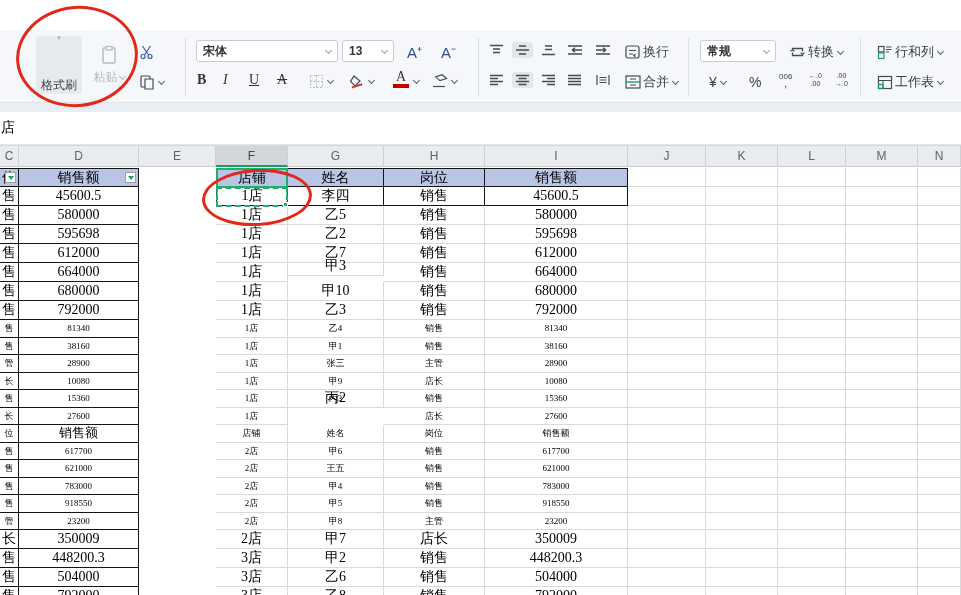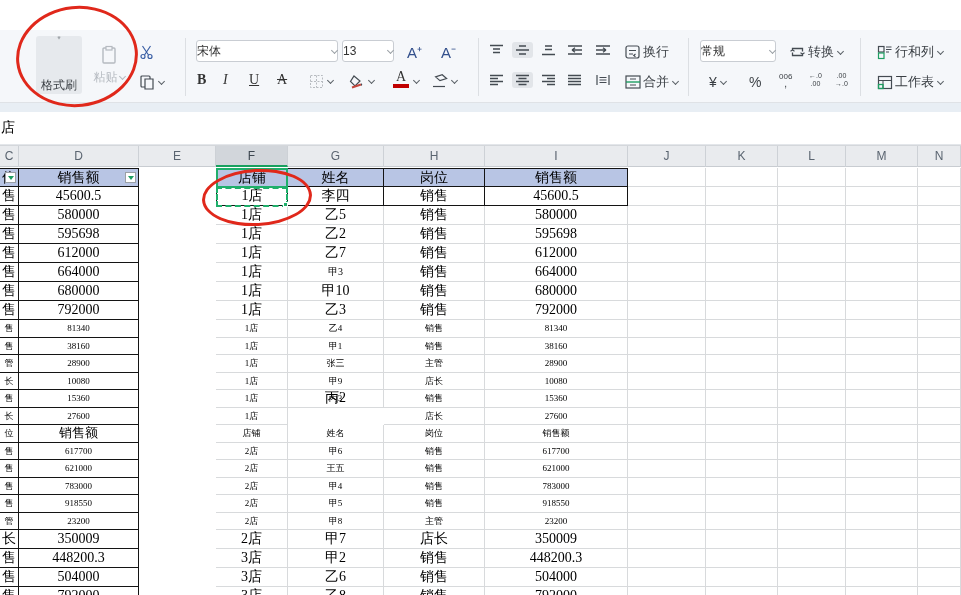--- a/index.html
+++ b/index.html
@@ -21,21 +21,21 @@
   .vsep { position:absolute; top:8px; height:58px; width:1px; background:#dcdfe3; }
   .launcher { position:absolute; font-size:9px; color:#8a9096; }
   .bigbtn { position:absolute; width:46px; height:58px; top:6px; display:flex; flex-direction:column;
     align-items:center; justify-content:center; gap:3px; border-radius:3px; font-size:12px; color:#3a3f44; }
   .bigbtn.active { background:#e6e9ed; }
   .bigbtn.disabled { color:#b5bac0; }
   .smbtn { display:flex; align-items:center; gap:2px; border-radius:3px; padding:2px 3px; color:#3a3f44; }
   .chev { width:5px; height:5px; border-right:1.3px solid #5b6167; border-bottom:1.3px solid #5b6167;
     transform:rotate(45deg); margin-left:2px; margin-top:-2px; flex:none; }
   .combo { display:flex; align-items:center; background:#fff; border:1px solid #c9cdd3; border-radius:3px;
-    font-size:12px; color:#333; padding:0 0; height:22px; }
+    font-size:12px; color:#333; padding:0 6px; height:22px;font-weight:bold; }
   .combo .chev { margin-left:auto; border-color:#9aa0a6; }
   .tb-txt { font-size:13px; color:#3a3f44; }
   .fontbtn { font-family:"Liberation Serif", serif; font-size:14px; color:#333; width:22px; text-align:center; }
   svg.ic { display:block; }
   .tinytxt { font-size:7px; line-height:7px; color:#3a3f44; text-align:center; }
 
   
   #fx-strip { position:absolute; top:103px; left:0; width:961px; height:9px; background:#e8eef4; }
   #formulabar { position:absolute; top:112px; left:0; width:961px; height:33px; background:#fff;
     border-bottom:1px solid #e3e6ea; }
@@ -363,21 +363,21 @@
         <div class="cell gcell" style="left: 384px; top: 99px; width: 101px; height: 19px; line-height: 18px; font-size: 14px;">销售</div>
         <div class="cell gcell" style="left: 485px; top: 99px; width: 143px; height: 19px; line-height: 18px; font-size: 14px;">612000</div>
         <div class="cell gcell" style="left: 628px; top: 99px; width: 78px; height: 19px; line-height: 18px; font-size: 14px;"></div>
         <div class="cell gcell" style="left: 706px; top: 99px; width: 72px; height: 19px; line-height: 18px; font-size: 14px;"></div>
         <div class="cell gcell" style="left: 778px; top: 99px; width: 68px; height: 19px; line-height: 18px; font-size: 14px;"></div>
         <div class="cell gcell" style="left: 846px; top: 99px; width: 72px; height: 19px; line-height: 18px; font-size: 14px;"></div>
         <div class="cell gcell" style="left: 918px; top: 99px; width: 43px; height: 19px; line-height: 18px; font-size: 14px;"></div>
         <div class="cell bcell" style="left: 0px; top: 118px; width: 19px; height: 19px; line-height: 18px; font-size: 14px;">售</div>
         <div class="cell bcell" style="left: 19px; top: 118px; width: 120px; height: 19px; line-height: 18px; font-size: 14px;">664000</div>
         <div class="cell gcell" style="left: 216px; top: 118px; width: 72px; height: 19px; line-height: 18px; font-size: 14px;">1店</div>
-        <div class="cell gcell" style="left: 288px; top: 118px; width: 96px; height: 19px; line-height: 18px; font-size: 10px;">甲3</div>
+        <div class="cell gcell" style="left: 288px; top: 112px; width: 96px; height: 19px; line-height: 18px; font-size: 14px;">甲3</div>
         <div class="cell gcell" style="left: 384px; top: 118px; width: 101px; height: 19px; line-height: 18px; font-size: 14px;">销售</div>
         <div class="cell gcell" style="left: 485px; top: 118px; width: 143px; height: 19px; line-height: 18px; font-size: 14px;">664000</div>
         <div class="cell gcell" style="left: 628px; top: 118px; width: 78px; height: 19px; line-height: 18px; font-size: 14px;"></div>
         <div class="cell gcell" style="left: 706px; top: 118px; width: 72px; height: 19px; line-height: 18px; font-size: 14px;"></div>
         <div class="cell gcell" style="left: 778px; top: 118px; width: 68px; height: 19px; line-height: 18px; font-size: 14px;"></div>
         <div class="cell gcell" style="left: 846px; top: 118px; width: 72px; height: 19px; line-height: 18px; font-size: 14px;"></div>
         <div class="cell gcell" style="left: 918px; top: 118px; width: 43px; height: 19px; line-height: 18px; font-size: 14px;"></div>
         <div class="cell bcell" style="left: 0px; top: 137px; width: 19px; height: 19px; line-height: 18px; font-size: 14px;">售</div>
         <div class="cell bcell" style="left: 19px; top: 137px; width: 120px; height: 19px; line-height: 18px; font-size: 14px;">680000</div>
         <div class="cell gcell" style="left: 216px; top: 137px; width: 72px; height: 19px; line-height: 18px; font-size: 14px;">1店</div>

